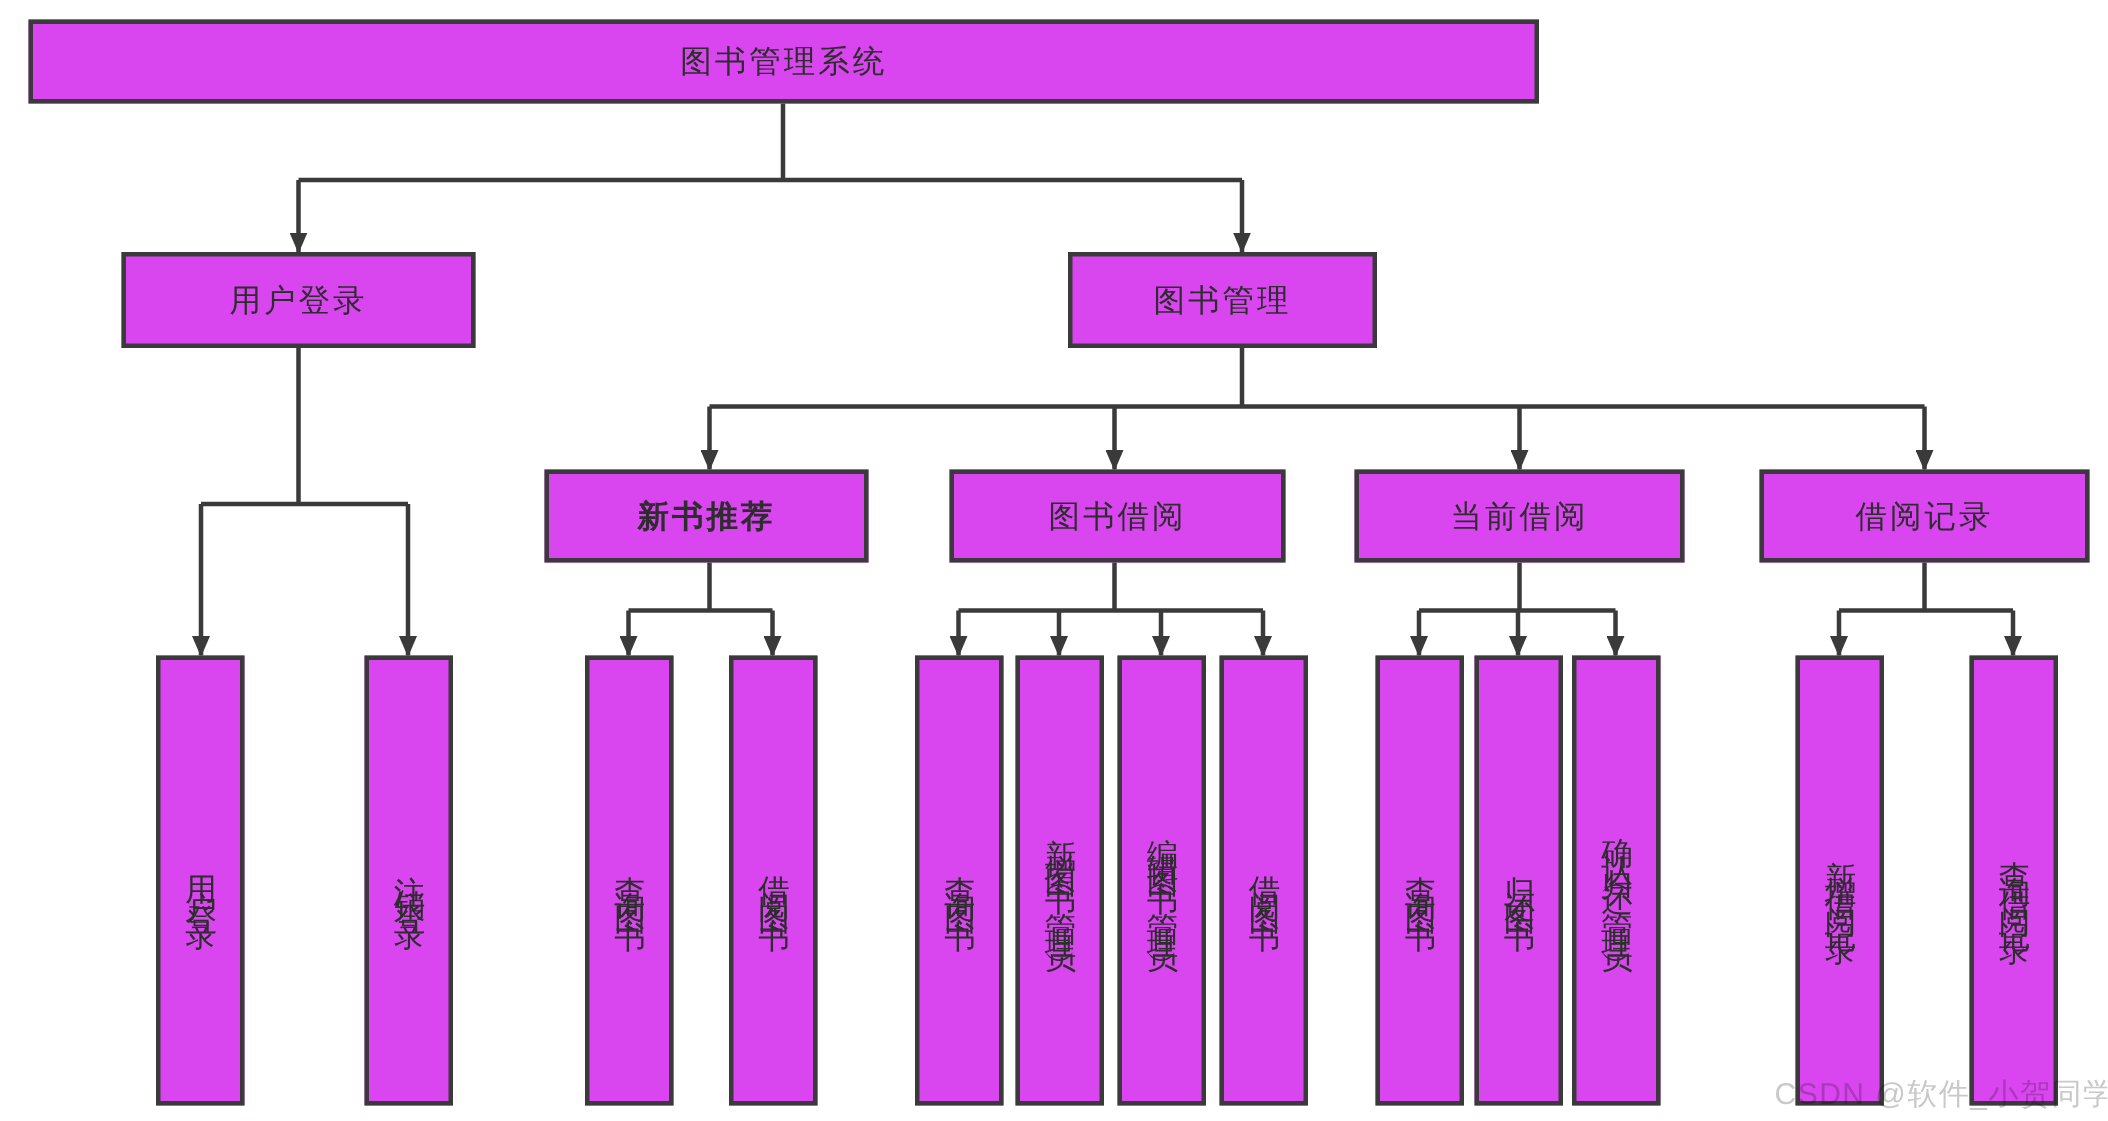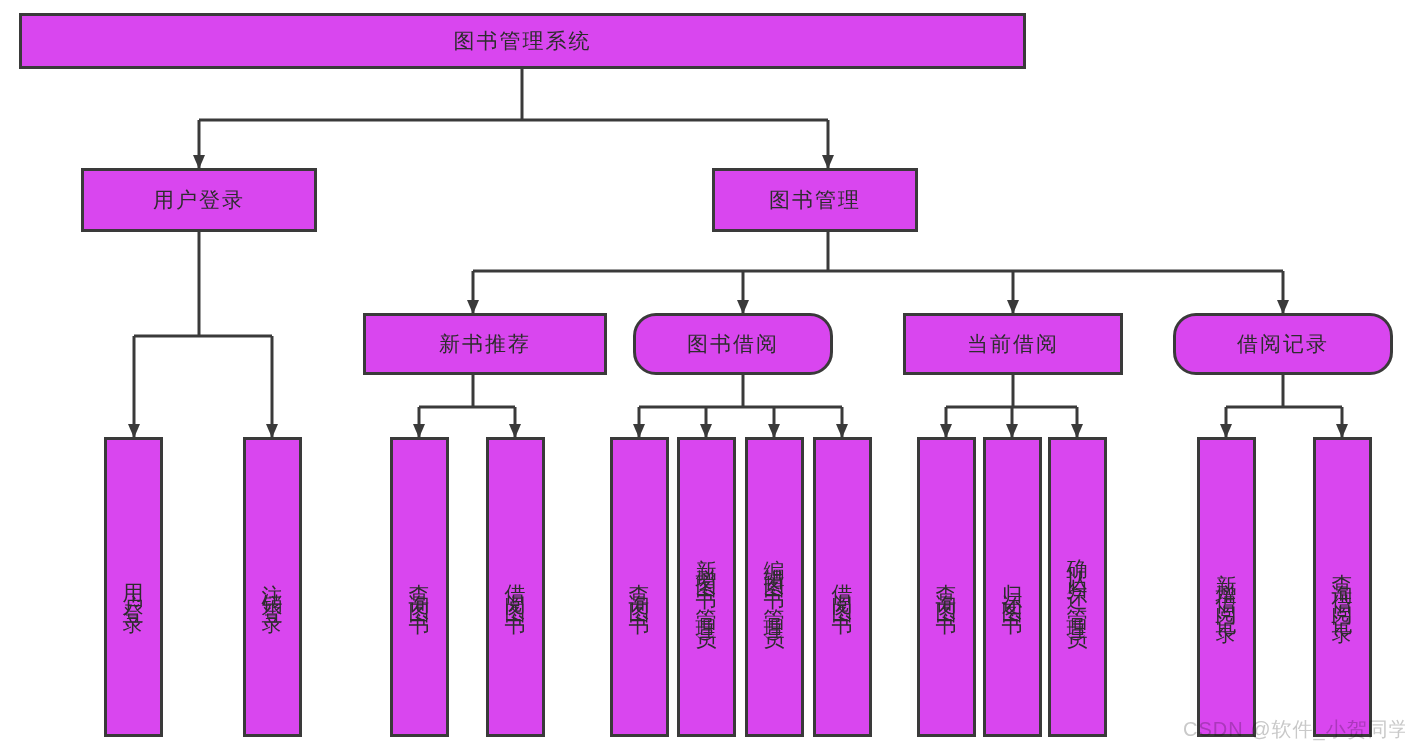--- a/index.html
+++ b/index.html
@@ -121,30 +121,30 @@
     <span>图书管理系统</span>
   </div>
 
   <div class="box h" style="left:81px; top:168px; width:236px; height:64px;">
     <span>用户登录</span>
   </div>
   <div class="box h" style="left:712px; top:168px; width:206px; height:64px;">
     <span>图书管理</span>
   </div>
 
-  <div class="box h" style="left:363px; top:313px; width:244px; height:62px;">
+  <div class="box h" style="left:363px; top:313px; width:216px; height:62px;font-weight:bold;">
     <span>新书推荐</span>
   </div>
-  <div class="box h" style="left:633px; top:313px; width:200px; height:62px;border-radius:23px;">
+  <div class="box h" style="left:633px; top:313px; width:224px; height:62px;">
     <span>图书借阅</span>
   </div>
   <div class="box h" style="left:903px; top:313px; width:220px; height:62px;align-items:center;">
     <span>当前借阅</span>
   </div>
-  <div class="box h" style="left:1173px; top:313px; width:220px; height:62px;border-radius:23px;">
+  <div class="box h" style="left:1173px; top:313px; width:220px; height:62px;">
     <span>借阅记录</span>
   </div>
 
   <div class="box v" style="left:104px; top:437px; width:59px; height:300px;">
     <span>用户登录</span>
   </div>
   <div class="box v" style="left:243px; top:437px; width:59px; height:300px;">
     <span>注销登录</span>
   </div>
 

